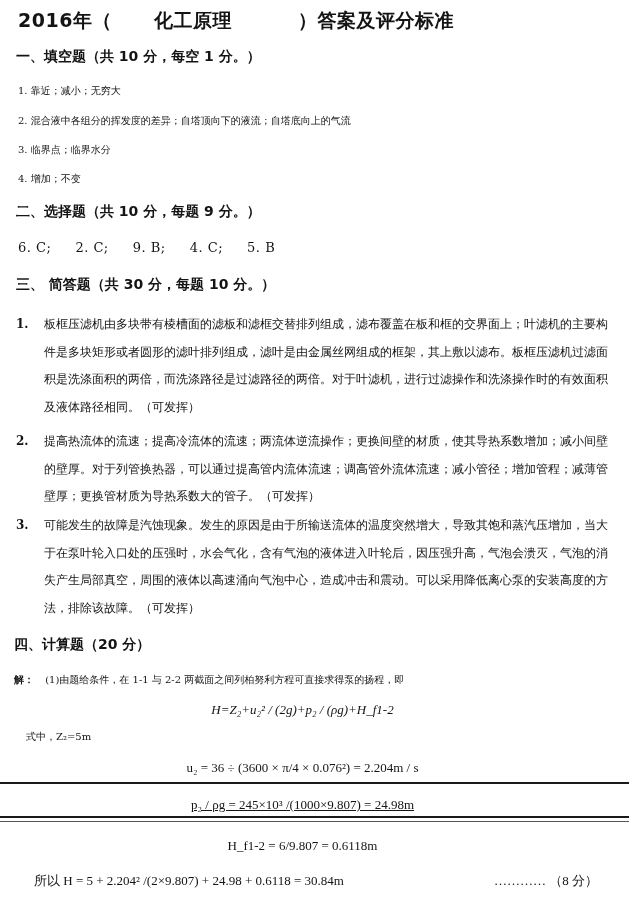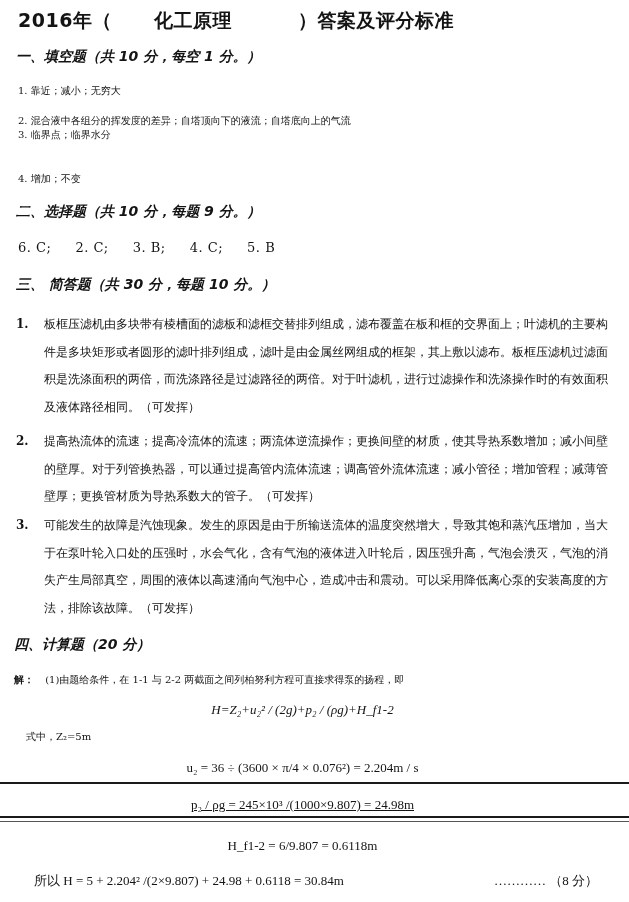--- a/index.html
+++ b/index.html
@@ -5,21 +5,21 @@
   html, body { margin: 0; padding: 0; }
   body {
     width: 629px; height: 902px; overflow: hidden;
     background: #ffffff; color: #141414;
     font-family: "DejaVu Serif", "Liberation Serif", serif;
     position: relative;
   }
   .abs { position: absolute; white-space: nowrap; }
   .title { left: 18px; top: 8px; font-size: 19px; font-weight: bold; font-family: "DejaVu Sans", "Liberation Sans", sans-serif; letter-spacing: 0.5px; }
   .title .subject { display: inline-block; margin-left: 42px; margin-right: 66px; }
-  .sec { font-size: 14px; font-weight: bold; font-family: "DejaVu Sans", "Liberation Sans", sans-serif; font-style: italic; }
+  .sec { font-size: 14px; font-weight: bold; font-family: "DejaVu Sans", "Liberation Sans", sans-serif; }
   .line { font-size: 10px; }
   .ans-choice { font-size: 13px; letter-spacing: 0.5px; }
   .ans-choice span { display: inline-block; margin-right: 24px; }
   .para { left: 16px; width: 600px; font-size: 12px; line-height: 27.5px; }
   .para .num { position: absolute; left: 0; top: 0; font-weight: bold; }
   .para .body { margin-left: 28px; white-space: normal; word-break: break-all; }
   .formula { font-family: "Liberation Serif", "DejaVu Serif", serif; font-size: 13px; text-align: right; }
   .center { left: 0; width: 605px; text-align: center; }
   .hr { position: absolute; left: 0; width: 629px; height: 2px; background: #1a1a1a; }
   .hr.thin { height: 1px; background: #555; }
@@ -27,26 +27,26 @@
 </head>
 <body>
 
 <div class="abs title">
   <span>2016年（</span><span class="subject">化工原理</span><span>）答案及评分标准</span>
 </div>
 
 <div class="abs sec" style="left:16px;top:48px;">一、填空题（共 10 分，每空 1 分。）</div>
 <div class="abs line" style="left:18px;top:84px;">1. 靠近；减小；无穷大</div>
 <div class="abs line" style="left:18px;top:114px;">2. 混合液中各组分的挥发度的差异；自塔顶向下的液流；自塔底向上的气流</div>
-<div class="abs line" style="left:18px;top:128px;text-align:right;">3.  临界点；临界水分</div>
+<div class="abs line" style="left:18px;top:143px;text-align:right;">3.  临界点；临界水分</div>
 <div class="abs line" style="left:18px;top:172px;">4.  增加；不变</div>
 
 <div class="abs sec" style="left:16px;top:203px;">二、选择题（共 10 分，每题 9 分。）</div>
 <div class="abs ans-choice" style="left:18px;top:240px;">
-  <span>6. C;</span><span>2. C;</span><span>3. B;</span><span>4. C;</span><span>5. B</span>
+  <span>6. C;</span><span>2. C;</span><span>9. B;</span><span>4. C;</span><span>5. B</span>
 </div>
 
 <div class="abs sec" style="left:16px;top:276px;">三、  简答题（共 30 分，每题 10 分。）</div>
 
 <div class="abs para" style="top:311px;">
   <span class="num">1.</span>
   <div class="body">板框压滤机由多块带有棱槽面的滤板和滤框交替排列组成，滤布覆盖在板和框的交界面上；叶滤机的主要构件是多块矩形或者圆形的滤叶排列组成，滤叶是由金属丝网组成的框架，其上敷以滤布。板框压滤机过滤面积是洗涤面积的两倍，而洗涤路径是过滤路径的两倍。对于叶滤机，进行过滤操作和洗涤操作时的有效面积及液体路径相同。（可发挥）</div>
 </div>
 
 <div class="abs para" style="top:428px;">

